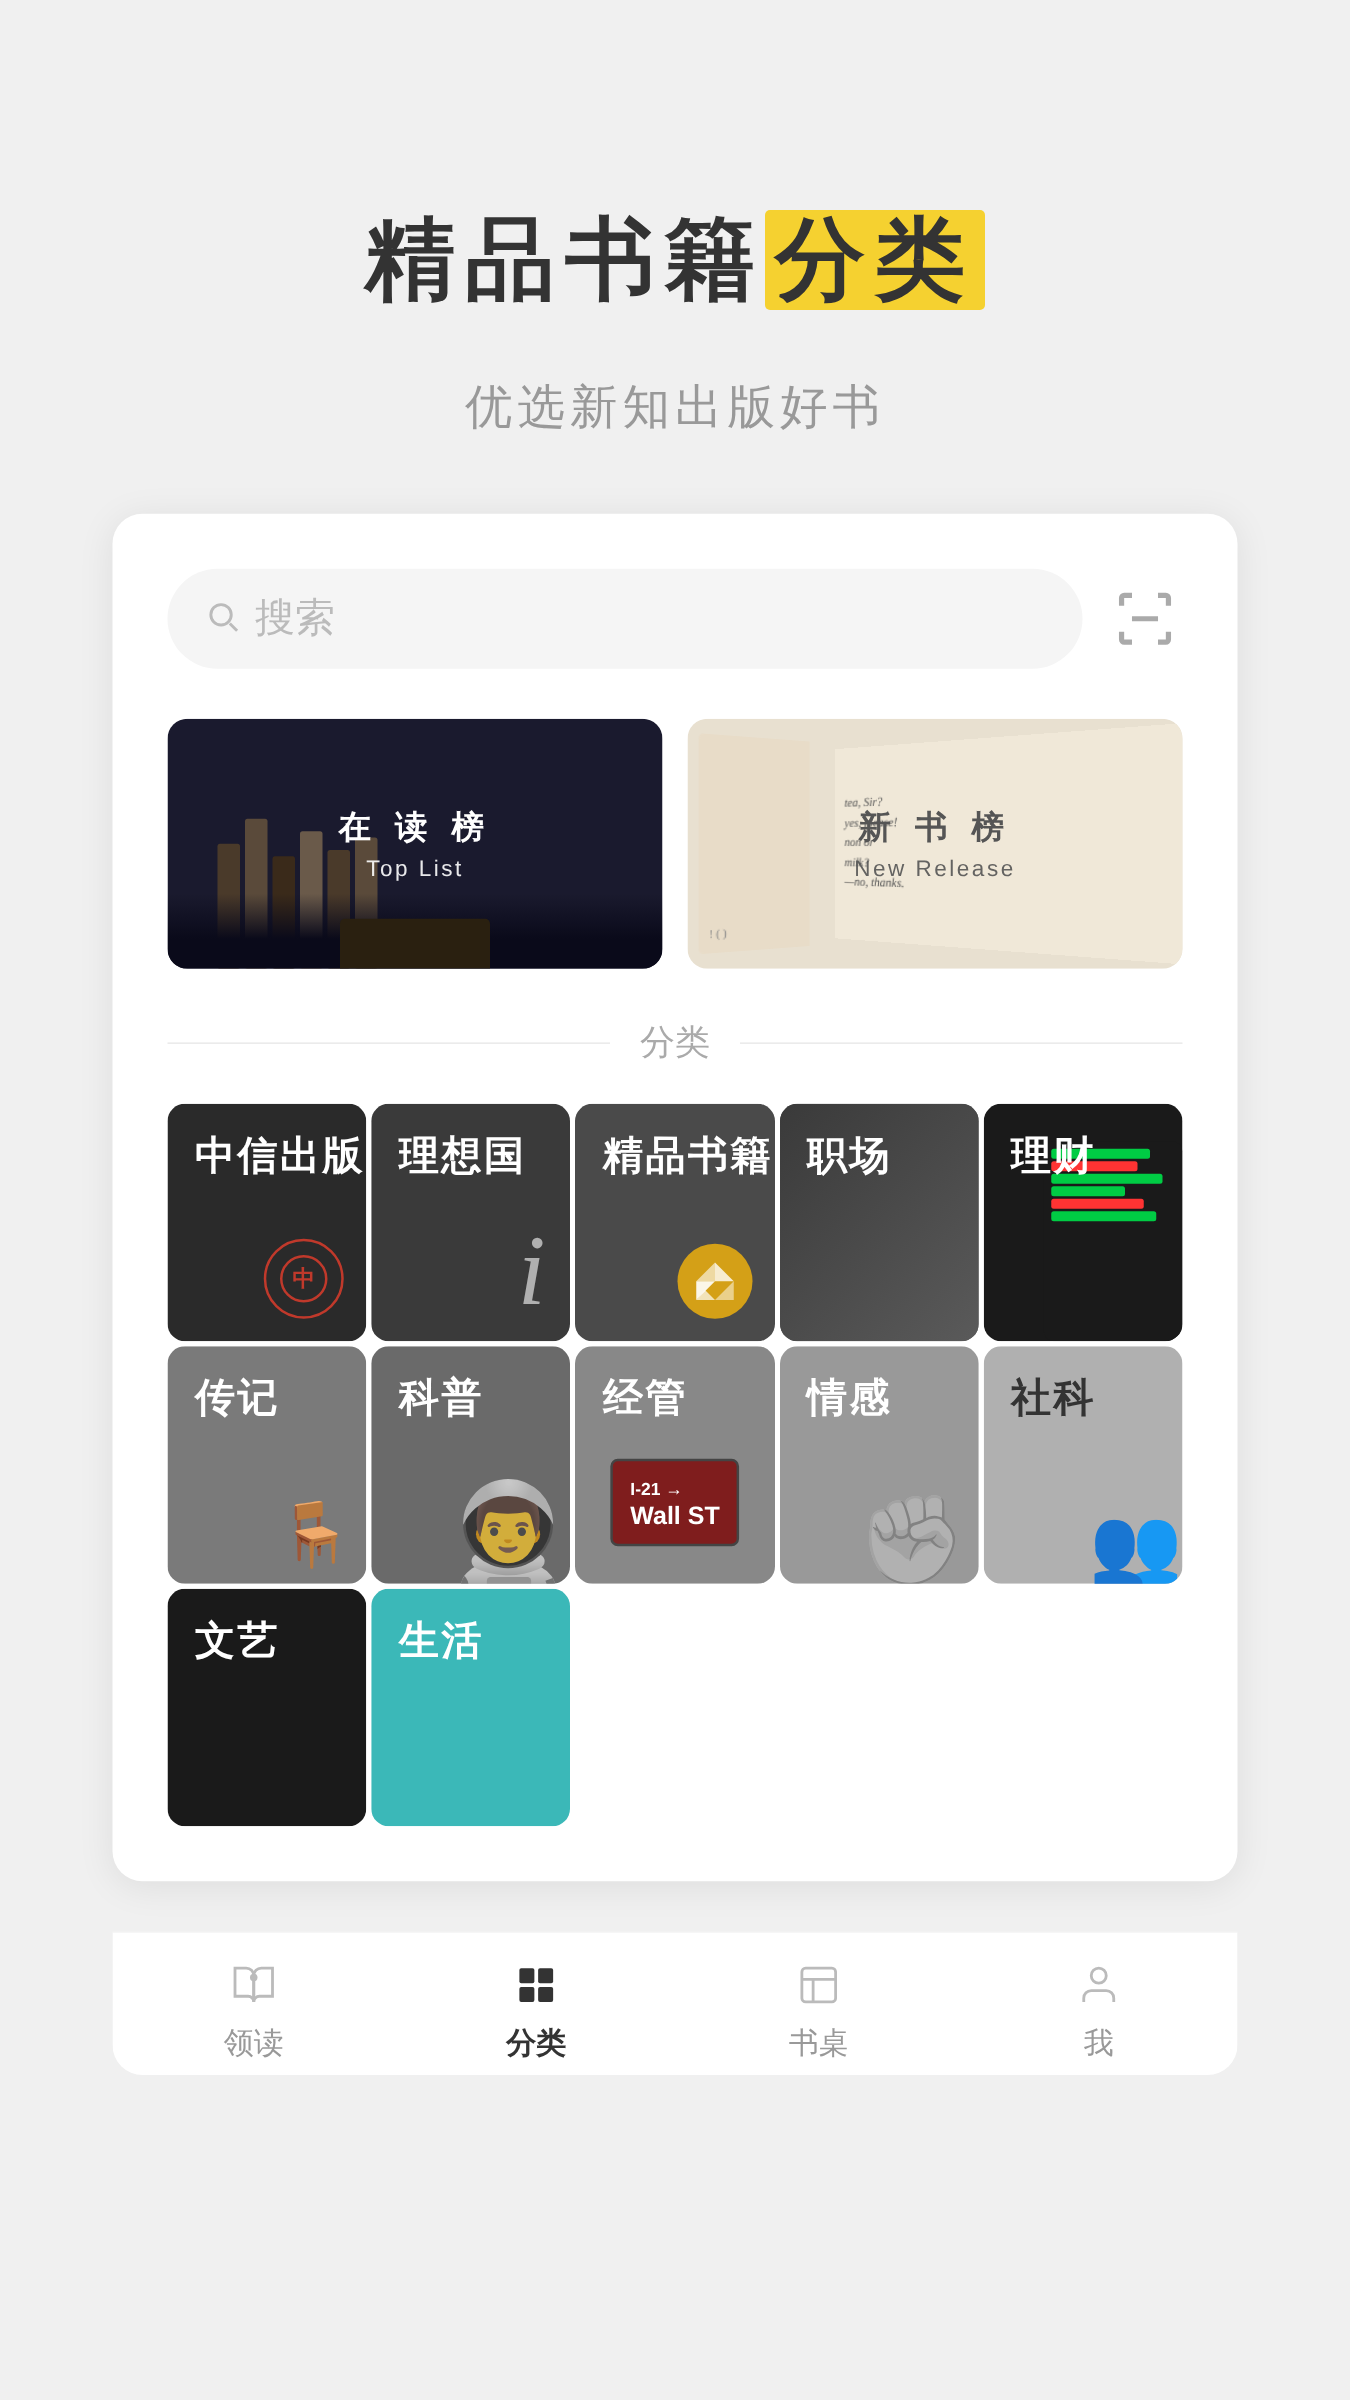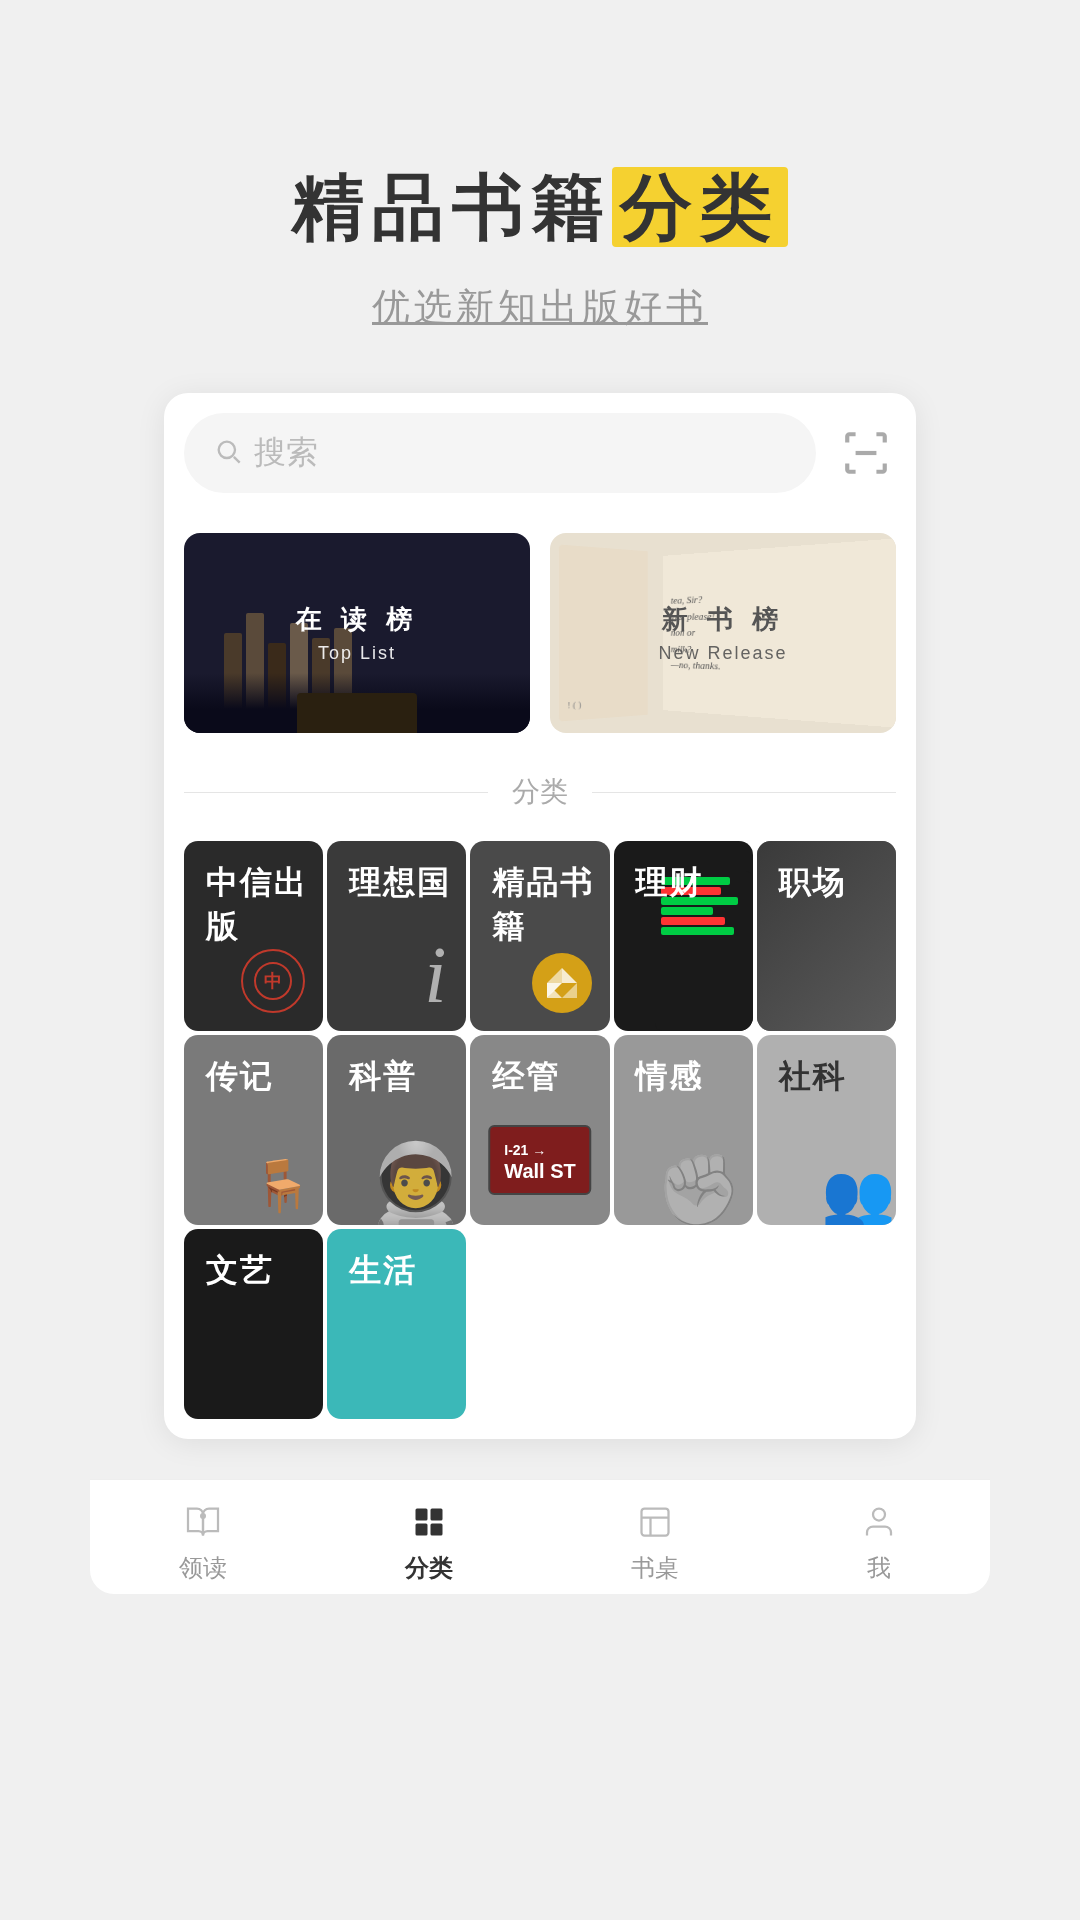--- a/index.html
+++ b/index.html
@@ -30,30 +30,29 @@
     .page-title .highlight {
       background: #f5d130;
       padding: 0 8px;
       border-radius: 4px;
       color: #333;
     }
 
     .page-subtitle {
       font-size: 38px;
       color: #999;
-      margin-top: 26px;
+      margin-top: 44px;
       letter-spacing: 4px;
-      text-decoration: underline;
     }
 
     .card-container {
       background: #fff;
       border-radius: 24px;
-      width: 752px;
-      padding: 20px;
+      width: 900px;
+      padding: 44px;
       box-shadow: 0 4px 30px rgba(0,0,0,0.08);
       margin-bottom: 40px;
     }
 
     
     .search-bar {
       display: flex;
       align-items: center;
       justify-content: space-between;
       margin-bottom: 40px;
@@ -393,43 +392,43 @@
         <svg width="38" height="38" viewBox="0 0 38 38">
           <polygon points="19,4 34,19 19,19" fill="rgba(255,255,255,0.8)"></polygon>
           <polygon points="4,19 19,4 19,19" fill="rgba(255,255,255,0.6)"></polygon>
           <polygon points="4,34 19,19 4,19" fill="rgba(255,255,255,0.9)"></polygon>
           <polygon points="4,34 19,34 11,26" fill="rgba(255,255,255,0.7)"></polygon>
           <polygon points="19,34 34,34 34,19" fill="rgba(255,255,255,0.5)"></polygon>
         </svg>
       </div>
     </div>
 
+    <div class="category-item cat-zhichang">
+      <div class="category-item-bg"></div>
+
+      <div style="position:absolute; inset:0; background:linear-gradient(135deg, #3a3a3a 0%, #5a5a5a 100%);"></div>
+      <span class="category-item-label">职场</span>
+    </div>
+
     <div class="category-item cat-licai">
       <div class="category-item-bg"></div>
 
       <div style="position:absolute; inset:0; overflow:hidden;">
         <div style="position:absolute; top:30px; right:0; bottom:0; left:30%; background:#1a1a1a; border-radius:8px; display:flex; flex-direction:column; gap:2px; padding:6px;">
           <div style="background:#00cc44; height:8px; border-radius:2px; width:80%;"></div>
           <div style="background:#ff3333; height:8px; border-radius:2px; width:70%;"></div>
           <div style="background:#00cc44; height:8px; border-radius:2px; width:90%;"></div>
           <div style="background:#00cc44; height:8px; border-radius:2px; width:60%;"></div>
           <div style="background:#ff3333; height:8px; border-radius:2px; width:75%;"></div>
           <div style="background:#00cc44; height:8px; border-radius:2px; width:85%;"></div>
         </div>
       </div>
       <span class="category-item-label">理财</span>
     </div>
 
-    <div class="category-item cat-zhichang">
-      <div class="category-item-bg"></div>
-
-      <div style="position:absolute; inset:0; background:linear-gradient(135deg, #3a3a3a 0%, #5a5a5a 100%);"></div>
-      <span class="category-item-label">职场</span>
-    </div>
-
     <div class="category-item cat-zhuanji">
       <div class="category-item-bg"></div>
 
       <div style="position:absolute; bottom:10px; right:10px; font-size:50px;">🪑</div>
       <span class="category-item-label">传记</span>
     </div>
 
     <div class="category-item cat-kepu">
       <div class="category-item-bg"></div>
 

